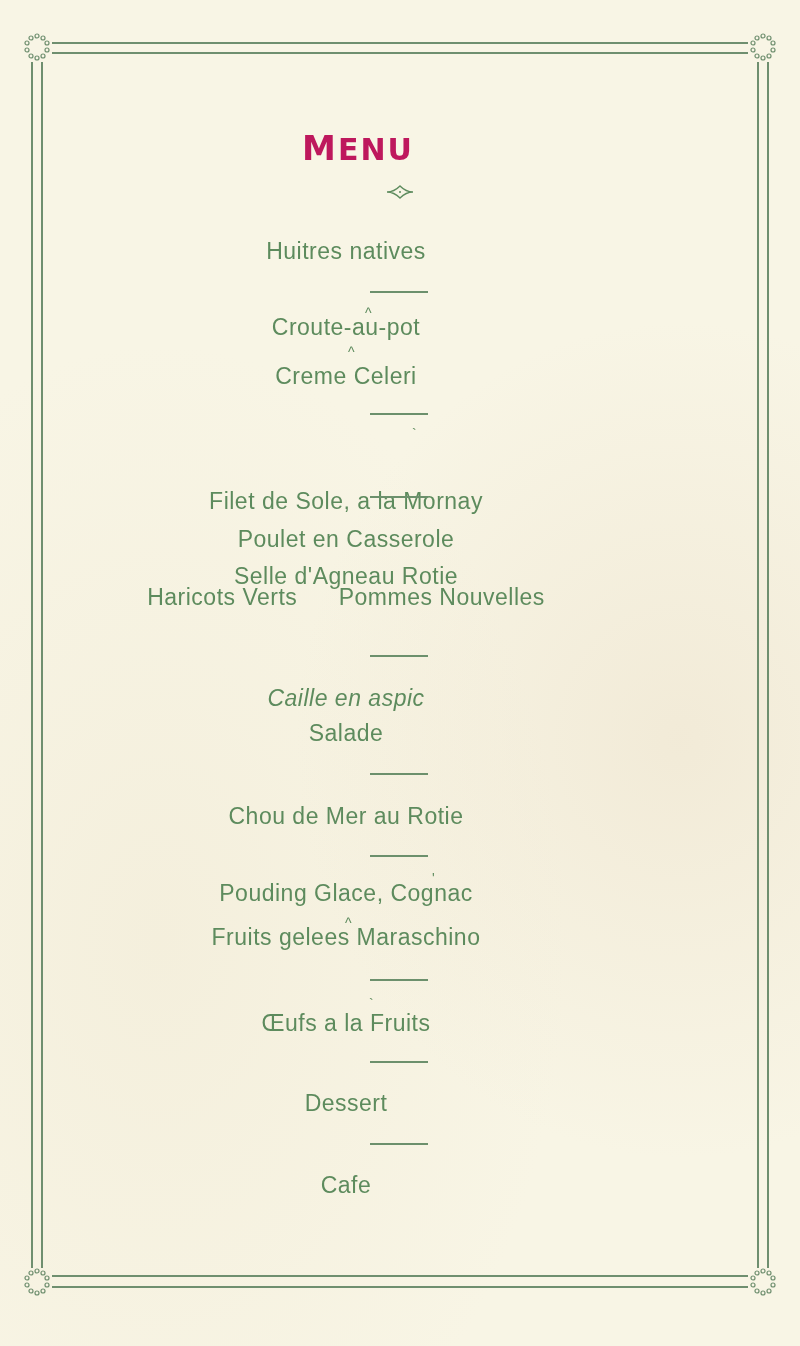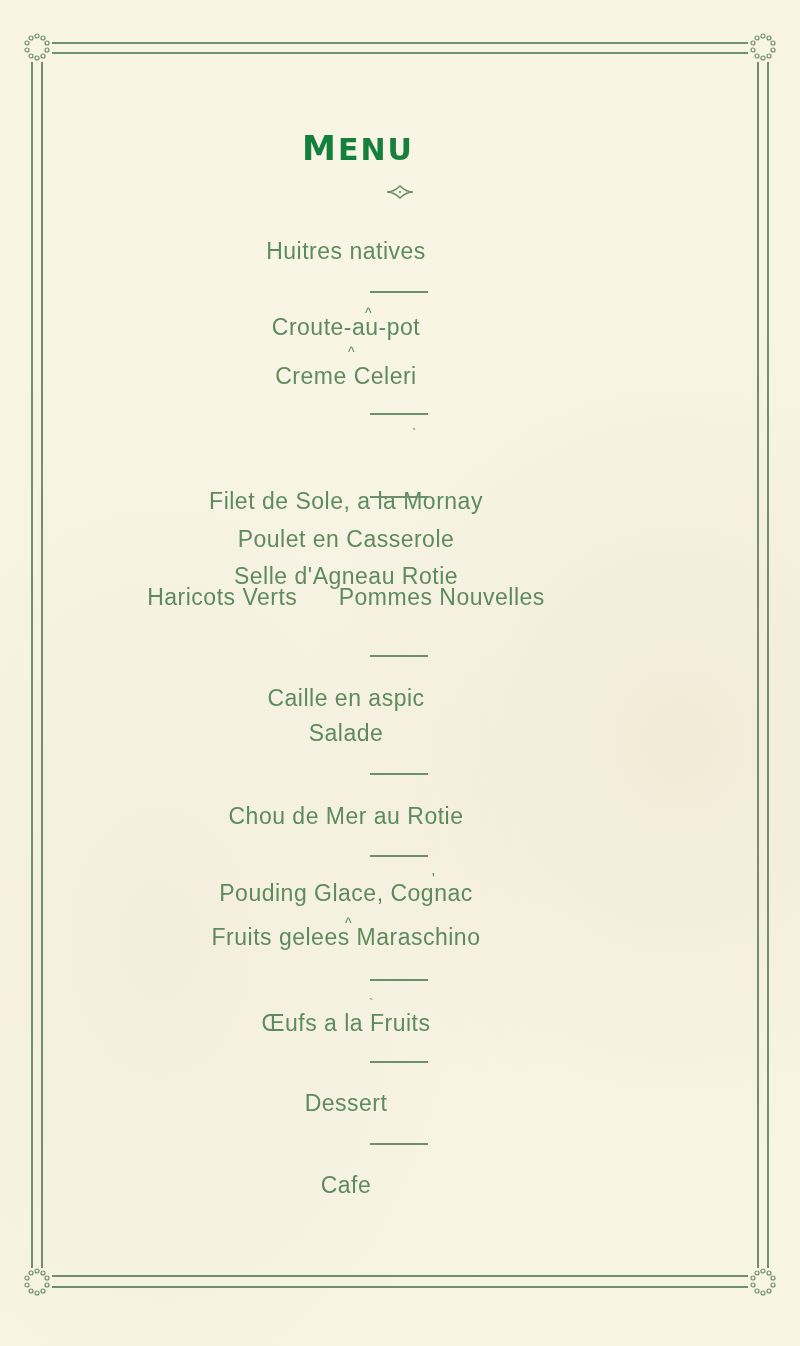--- a/index.html
+++ b/index.html
@@ -4,21 +4,21 @@
 <style>
   html, body { margin:0; padding:0; }
   body { width:800px; height:1346px; background:#f7f4e3; position:relative; overflow:hidden; font-family:"DejaVu Serif", serif; color:#5e8c5e; }
   .paper { position:absolute; inset:0; background:
       radial-gradient(ellipse at 85% 55%, rgba(230,215,190,0.35), transparent 40%),
       radial-gradient(ellipse at 20% 70%, rgba(235,225,200,0.3), transparent 45%),
       #f8f5e5; }
   .hline { position:absolute; height:2px; background:#6f8f6f; }
   .vline { position:absolute; width:2px; background:#6f8f6f; }
   .ring { position:absolute; width:30px; height:30px; }
-  .title { position:absolute; left:0; width:716px; top:128px; text-align:center; font-family:"DejaVu Sans", sans-serif; font-weight:bold; font-size:30px; letter-spacing:2px; color:#15803d; }
+  .title { position:absolute; left:0; width:716px; top:128px; text-align:center; font-family:"DejaVu Sans", sans-serif; font-weight:bold; font-size:30px; letter-spacing:2px; color:#be185d; }
   .title .big { font-size:34px; }
   .ornament { position:absolute; left:386px; top:185px; }
   .item { position:absolute; left:0; width:692px; text-align:center; font-family:"Liberation Sans", sans-serif; font-size:23px; letter-spacing:0.5px; color:#5d8b5d; }
   .rule { position:absolute; left:370px; width:58px; height:2px; background:#6c906c; }
   .accent { position:absolute; font-size:14px; color:#5d8b5d; font-family:"Liberation Sans", sans-serif; }
 </style>
 </head>
 <body>
 
 <div class="paper"></div>
@@ -107,21 +107,21 @@
 
 <div class="accent" style="left:412px; top:426px;">`</div>
 <div class="item" style="top:443px;margin-top:45px;">Filet de Sole, a la Mornay</div>
 <div class="rule" style="top:496px;"></div>
 
 <div class="item" style="top:526px;">Poulet en Casserole</div>
 <div class="item" style="top:563px;">Selle d'Agneau Rotie</div>
 <div class="item" style="top:584px; white-space:pre;">Haricots Verts      Pommes Nouvelles</div>
 <div class="rule" style="top:655px;"></div>
 
-<div class="item" style="top:685px;">Caille en aspic</div>
+<div class="item" style="top:685px;font-style:italic;">Caille en aspic</div>
 <div class="item" style="top:720px;">Salade</div>
 <div class="rule" style="top:773px;"></div>
 
 <div class="item" style="top:803px;">Chou de Mer au Rotie</div>
 <div class="rule" style="top:855px;"></div>
 
 <div class="accent" style="left:432px; top:870px;">'</div>
 <div class="item" style="top:880px;">Pouding Glace, Cognac</div>
 <div class="accent" style="left:345px; top:915px;">^</div>
 <div class="item" style="top:924px;">Fruits gelees Maraschino</div>

